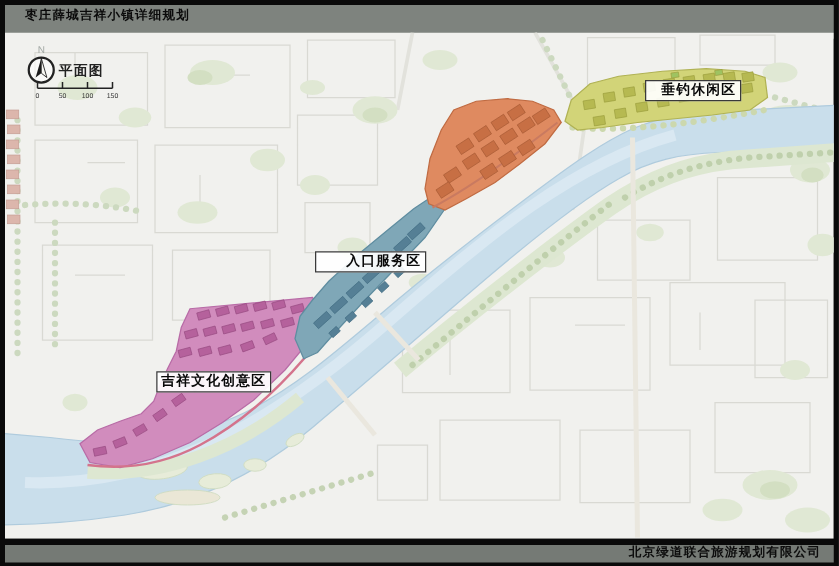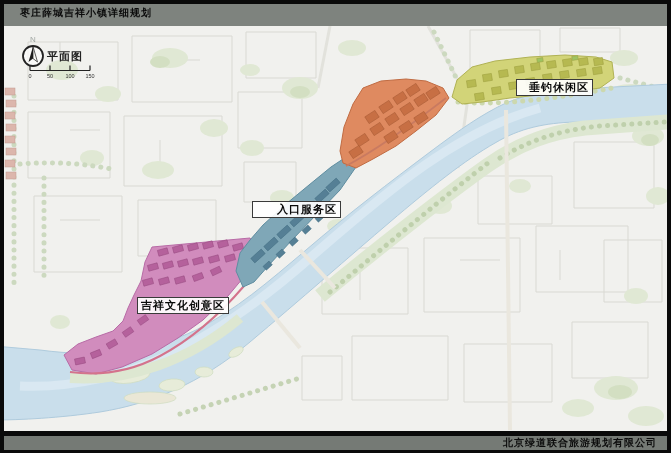--- a/index.html
+++ b/index.html
@@ -241,21 +241,21 @@
       <line x1="90" y1="65.5" x2="90" y2="70.5"></line>
     </g>
     <g font-size="5.5" fill="#333" text-anchor="middle">
       <text x="30" y="78">0</text>
       <text x="50" y="78">50</text>
       <text x="70" y="78">100</text>
       <text x="90" y="78">150</text>
     </g>
   </svg>
 
-  <div class="zone-label" style="left:137px;top:297px;text-align:center;">吉祥文化创意区</div>
+  <div class="zone-label" style="left:125px;top:297px;text-align:center;">吉祥文化创意区</div>
   <div class="zone-label" style="left:252px;top:201px;padding-left:24px;">入口服务区</div>
-  <div class="zone-label" style="left:516px;top:79px;padding-left:12px;">垂钓休闲区</div>
+  <div class="zone-label" style="left:516px;top:64px;padding-left:12px;">垂钓休闲区</div>
 
   <div class="footerbar">
     <span>北京绿道联合旅游规划有限公司</span>
   </div>
 
 </div>
 
 </body></html>

